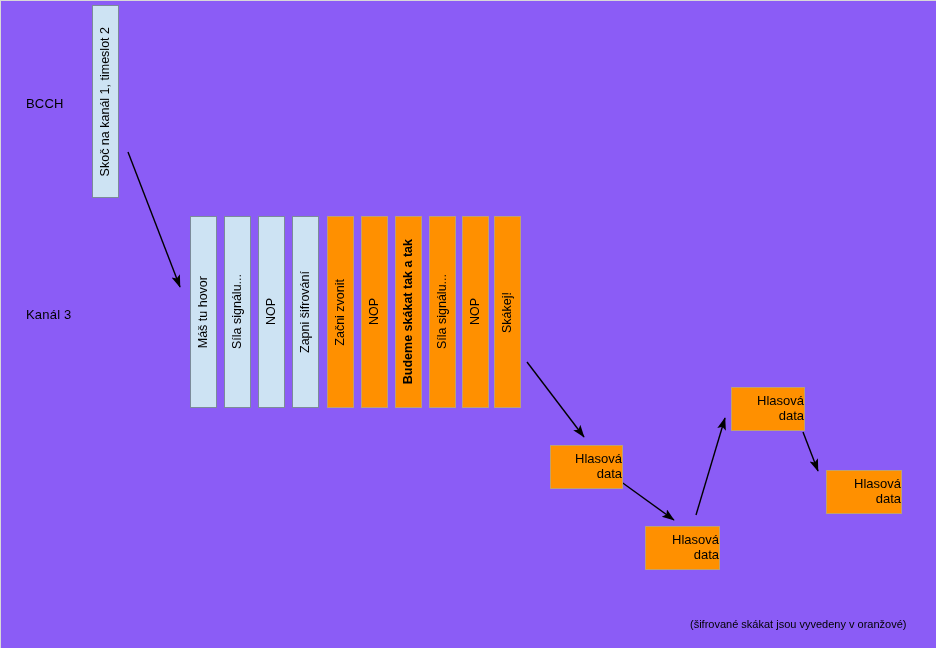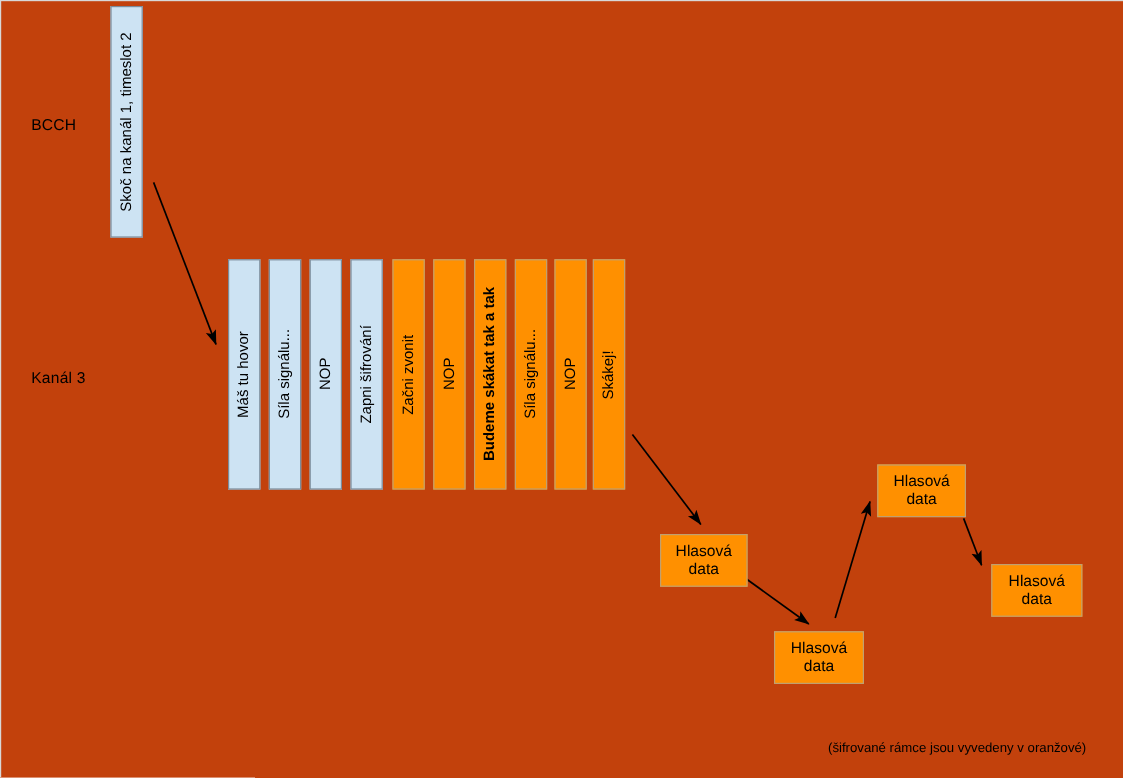--- a/index.html
+++ b/index.html
@@ -10,21 +10,21 @@
     width: 936px;
     height: 648px;
     background: #ffffff;
     font-family: "Liberation Sans", sans-serif;
     overflow: hidden;
   }
   #canvas {
     position: relative;
     width: 936px;
     height: 648px;
-    background: #c2410c;
+    background: #8b5cf6;
   }
   
   #canvas::before {
     content: "";
     position: absolute;
     left: 0; top: 0;
     width: 1px; height: 648px;
     background: #d8d8d8;
   }
   #canvas::after {
@@ -79,21 +79,21 @@
   }
 
   
   .voice-box {
     position: absolute;
     box-sizing: border-box;
     background: #ff9000;
     border: 1px solid #c0a070;
     display: flex;
     flex-direction: column;
-    align-items: center;
+    align-items: flex-end;
     justify-content: center;
     font-size: 13px;
     color: #000000;
     line-height: 1.15;
   }
 
   .footnote {
     position: absolute;
     font-size: 11px;
     color: #000000;
@@ -190,15 +190,15 @@
   <div class="voice-box" style="left:731px; top:387px; width:74px; height:44px;">
     <span>Hlasová</span>
     <span>data</span>
   </div>
 
   <div class="voice-box" style="left:826px; top:470px; width:76px; height:44px;">
     <span>Hlasová</span>
     <span>data</span>
   </div>
 
-  <div class="footnote" style="left:690px; top:618px;">(šifrované rámce jsou vyvedeny v oranžové)</div>
+  <div class="footnote" style="left:690px; top:618px;">(šifrované skákat jsou vyvedeny v oranžové)</div>
 
 </div>
 
 </body></html>

